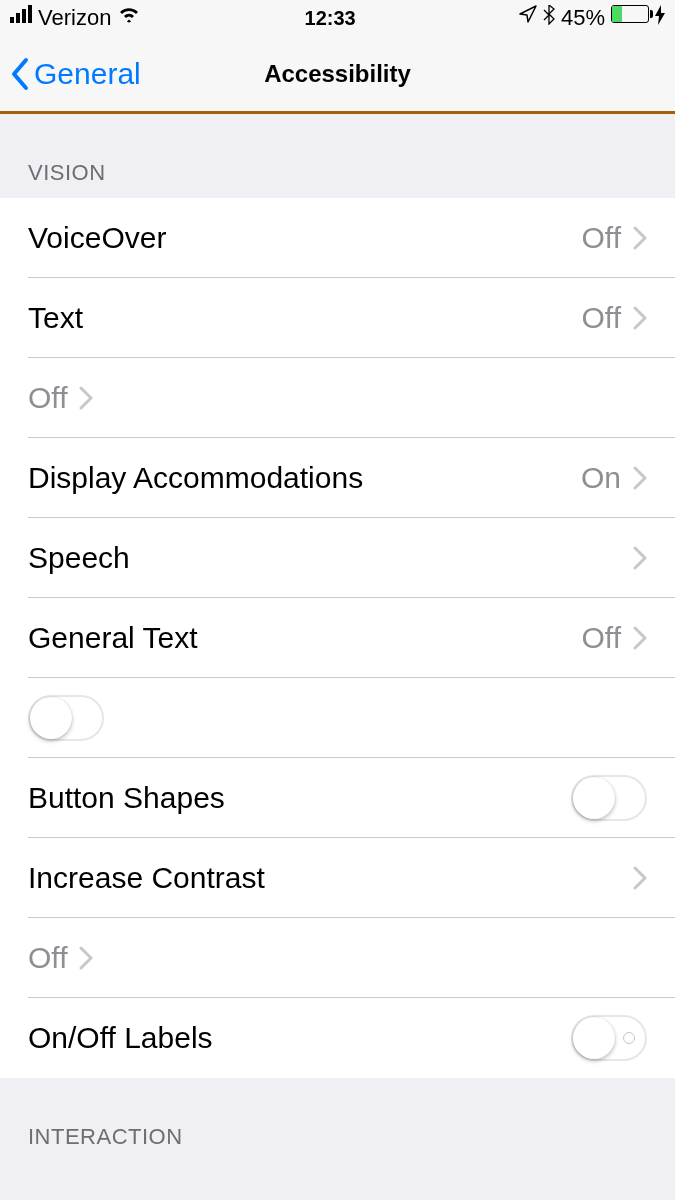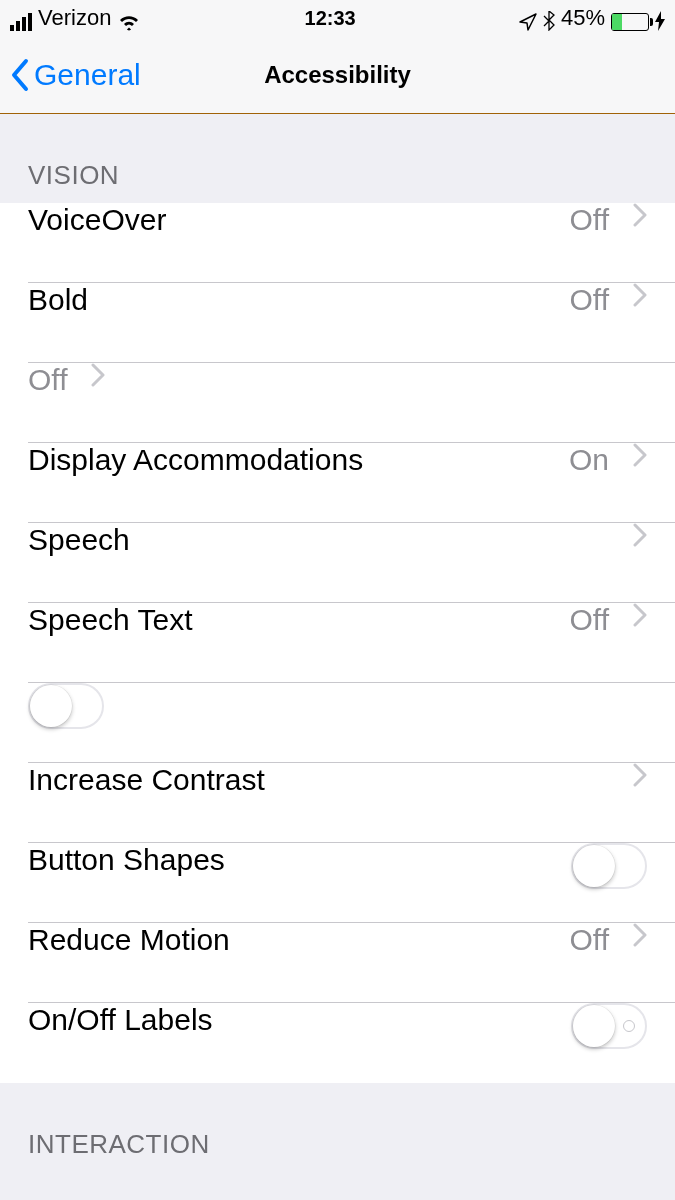--- a/index.html
+++ b/index.html
@@ -14,21 +14,21 @@
   
   .status-bar {
     height: 36px;
     display: flex;
     align-items: center;
     justify-content: space-between;
     padding: 0 10px;
     font-size: 22px;
     background: #f7f7f8;
   }
-  .status-left, .status-right { display: flex; align-items: flex-end; gap: 6px; }
+  .status-left, .status-right { display: flex; align-items: flex-start; gap: 6px; }
   .status-center { font-weight: 600; font-size: 20px; }
   .signal-bars { display: flex; align-items: flex-end; gap: 2px; height: 18px; }
   .signal-bars span { width: 4px; background:#000; display:block; }
   .signal-bars span:nth-child(1){height:6px;}
   .signal-bars span:nth-child(2){height:10px;}
   .signal-bars span:nth-child(3){height:14px;}
   .signal-bars span:nth-child(4){height:18px;}
   .battery {
     width: 38px; height: 18px; border:1.5px solid #000; border-radius:3px;
     position: relative; display:flex; align-items:center;
@@ -36,51 +36,51 @@
   .battery::after{
     content:""; position:absolute; right:-5px; top:4px; width:3px; height:8px;
     background:#000; border-radius:0 2px 2px 0;
   }
   .battery-fill{ height:100%; width:29%; background:#4cd964; border-radius:1px 0 0 1px;}
   
   .nav-bar {
     height: 78px;
     display:flex; align-items:center; justify-content:center;
     position:relative;
-    border-bottom:1px solid #a16207;
+    border-bottom:3px solid #a16207;
     background:#f7f7f8;
   }
   .nav-back {
     position:absolute; left:8px; top:0; bottom:0;
     display:flex; align-items:center; gap:4px;
     color:#007aff; font-size:30px;
   }
   .nav-title { font-size:24px; font-weight:600; }
   
   .section-header {
-    font-size:26px; color:#6d6d72; letter-spacing:0.5px;
+    font-size:22px; color:#6d6d72; letter-spacing:0.5px;
     padding: 46px 28px 12px 28px;
     text-transform: uppercase;
   }
   .group { background:#fff; }
   .row {
-    display:flex; 
+    display:flex; align-items:center;
     min-height:80px;
     padding: 0 28px;
     font-size:30px;
     color:#000;
     position:relative;
   }
   .row + .row { }
   .row:not(:last-child)::after{
     content:""; position:absolute; left:28px; right:0; bottom:0;
     height:1px; background:#c8c7cc;
   }
   .row-label { flex:1; }
-  .row-value { color:#8e8e93; font-size:30px; margin-right:24px;}
+  .row-value { color:#8e8e93; font-size:30px; margin-right:12px;}
   .chev { color:#c7c7cc; }
   .toggle {
     width:76px; height:46px; border-radius:23px; background:#fff;
     border:2px solid #e5e5ea; position:relative; flex-shrink:0;
   }
   .toggle .knob{
     position:absolute; left:0; top:0; width:42px; height:42px;
     background:#fff; border-radius:50%;
     box-shadow:0 2px 4px rgba(0,0,0,0.25), 0 0 0 0.5px rgba(0,0,0,0.08);
   }
@@ -152,21 +152,21 @@
     <span class="row-label">VoiceOver</span>
     <span class="row-value">Off</span>
     <span class="chev">
         <svg width="14" height="24" viewBox="0 0 14 24">
           <polyline points="2,2 12,12 2,22" fill="none" stroke="#c7c7cc" stroke-width="3" stroke-linecap="round" stroke-linejoin="round"></polyline>
         </svg>
       </span>
   </div>
 
   <div class="row">
-    <span class="row-label">Bold</span>
+    <span class="row-label">Text</span>
     <span class="row-value">Off</span>
     <span class="chev">
         <svg width="14" height="24" viewBox="0 0 14 24">
           <polyline points="2,2 12,12 2,22" fill="none" stroke="#c7c7cc" stroke-width="3" stroke-linecap="round" stroke-linejoin="round"></polyline>
         </svg>
       </span>
   </div>
 
   <div class="row">
     <span class="row-value">Off</span>
@@ -190,53 +190,52 @@
   <div class="row">
     <span class="row-label">Speech</span>
     <span class="chev">
         <svg width="14" height="24" viewBox="0 0 14 24">
           <polyline points="2,2 12,12 2,22" fill="none" stroke="#c7c7cc" stroke-width="3" stroke-linecap="round" stroke-linejoin="round"></polyline>
         </svg>
       </span>
   </div>
 
   <div class="row">
-    <span class="row-label">Speech Text</span>
+    <span class="row-label">General Text</span>
     <span class="row-value">Off</span>
     <span class="chev">
         <svg width="14" height="24" viewBox="0 0 14 24">
           <polyline points="2,2 12,12 2,22" fill="none" stroke="#c7c7cc" stroke-width="3" stroke-linecap="round" stroke-linejoin="round"></polyline>
         </svg>
       </span>
   </div>
 
   <div class="row">
     <span class="toggle">
         <span class="knob"></span>
-      </span>
-  </div>
-
-  <div class="row">
-    <span class="row-label">Increase Contrast</span>
-    <span class="chev">
-        <svg width="14" height="24" viewBox="0 0 14 24">
-          <polyline points="2,2 12,12 2,22" fill="none" stroke="#c7c7cc" stroke-width="3" stroke-linecap="round" stroke-linejoin="round"></polyline>
-        </svg>
       </span>
   </div>
 
   <div class="row">
     <span class="row-label">Button Shapes</span>
     <span class="toggle">
         <span class="knob"></span>
       </span>
   </div>
 
   <div class="row">
-    <span class="row-label">Reduce Motion</span>
+    <span class="row-label">Increase Contrast</span>
+    <span class="chev">
+        <svg width="14" height="24" viewBox="0 0 14 24">
+          <polyline points="2,2 12,12 2,22" fill="none" stroke="#c7c7cc" stroke-width="3" stroke-linecap="round" stroke-linejoin="round"></polyline>
+        </svg>
+      </span>
+  </div>
+
+  <div class="row">
     <span class="row-value">Off</span>
     <span class="chev">
         <svg width="14" height="24" viewBox="0 0 14 24">
           <polyline points="2,2 12,12 2,22" fill="none" stroke="#c7c7cc" stroke-width="3" stroke-linecap="round" stroke-linejoin="round"></polyline>
         </svg>
       </span>
   </div>
 
   <div class="row">
     <span class="row-label">On/Off Labels</span>

